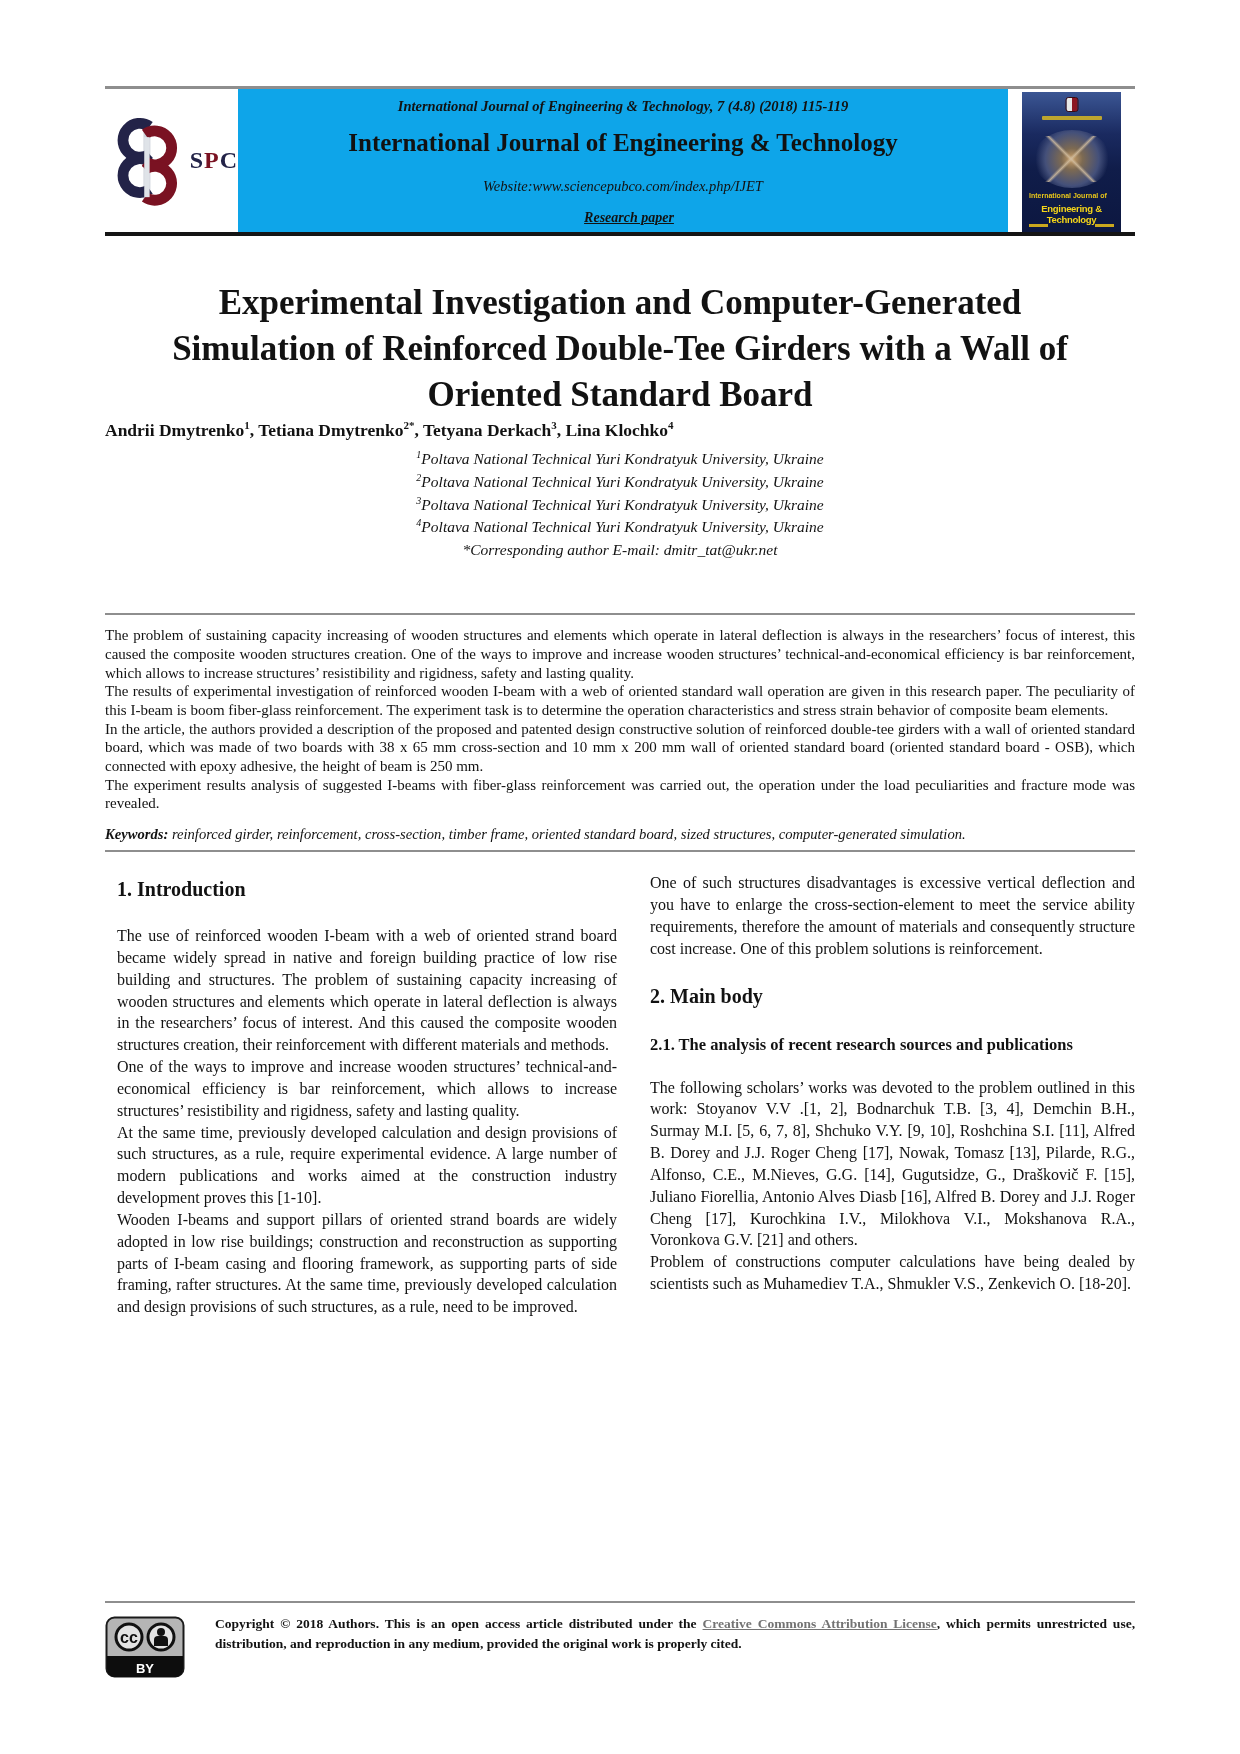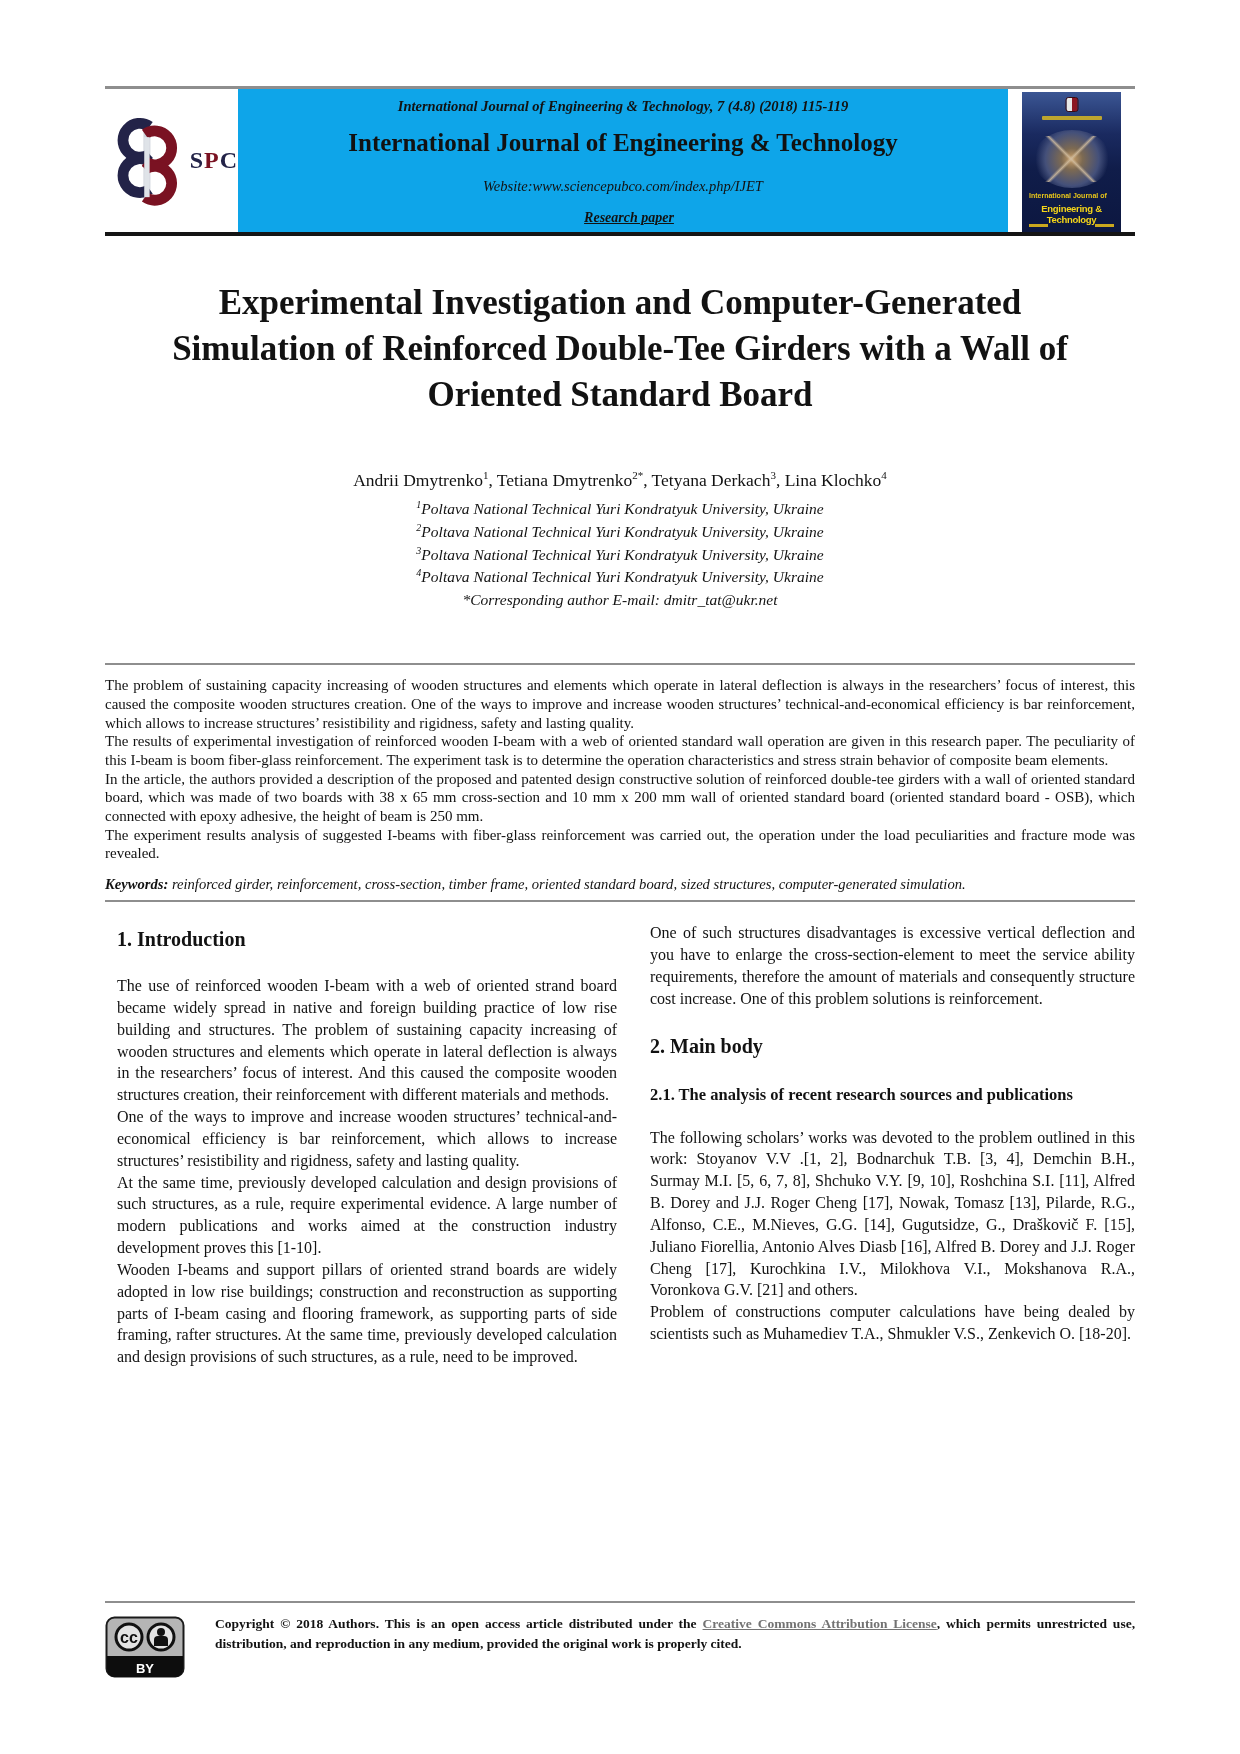--- a/index.html
+++ b/index.html
@@ -42,21 +42,21 @@
       linear-gradient(-45deg, rgba(210,190,160,0) 47%, rgba(210,190,160,.8) 50%, rgba(210,190,160,0) 53%); }
   .cover-t1 { position:absolute; top:100px; width:100%; text-align:left; padding-left:7px;
     font-family:"Liberation Sans",sans-serif; font-size:7px; font-weight:bold; color:#e8c619; }
   .cover-t2 { position:absolute; top:111px; width:100%; text-align:center;
     font-family:"Liberation Sans",sans-serif; font-size:9.5px; font-weight:bold; color:#f5d519; letter-spacing:-0.3px; }
   .cover-bottomline { position:absolute; bottom:5px; left:7px; right:7px; height:3px;
     background:linear-gradient(90deg,#caa81e 0 22%, rgba(0,0,0,0) 22% 78%, #caa81e 78% 100%); }
 
   
   .article-title { margin-top:44px; text-align:center; font-weight:bold; font-size:35px; line-height:1.32; }
-  .authors-line { margin-top:50px; text-align:center; font-weight:normal; font-size:17.5px; }
+  .authors-line { text-align:left; font-weight:bold; font-size:17.5px; }
   .authors-line sup { font-size:11px; }
   .affiliations { margin-top:8px; text-align:center; font-style:italic; font-size:15.5px; line-height:1.45; }
   .affiliations sup { font-size:10px; }
   .corresponding { text-align:center; font-style:italic; font-size:15.5px; line-height:1.45; }
 
   
   .abstract-rule { margin-top:52px; border-top:2px solid #8e8e8e; }
   .abstract-heading { margin-top:9px; font-weight:bold; font-size:17px; }
   .abstract-body { margin-top:11px; font-size:15px; line-height:1.245; text-align:justify; }
   .abstract-body p { margin:0; }

